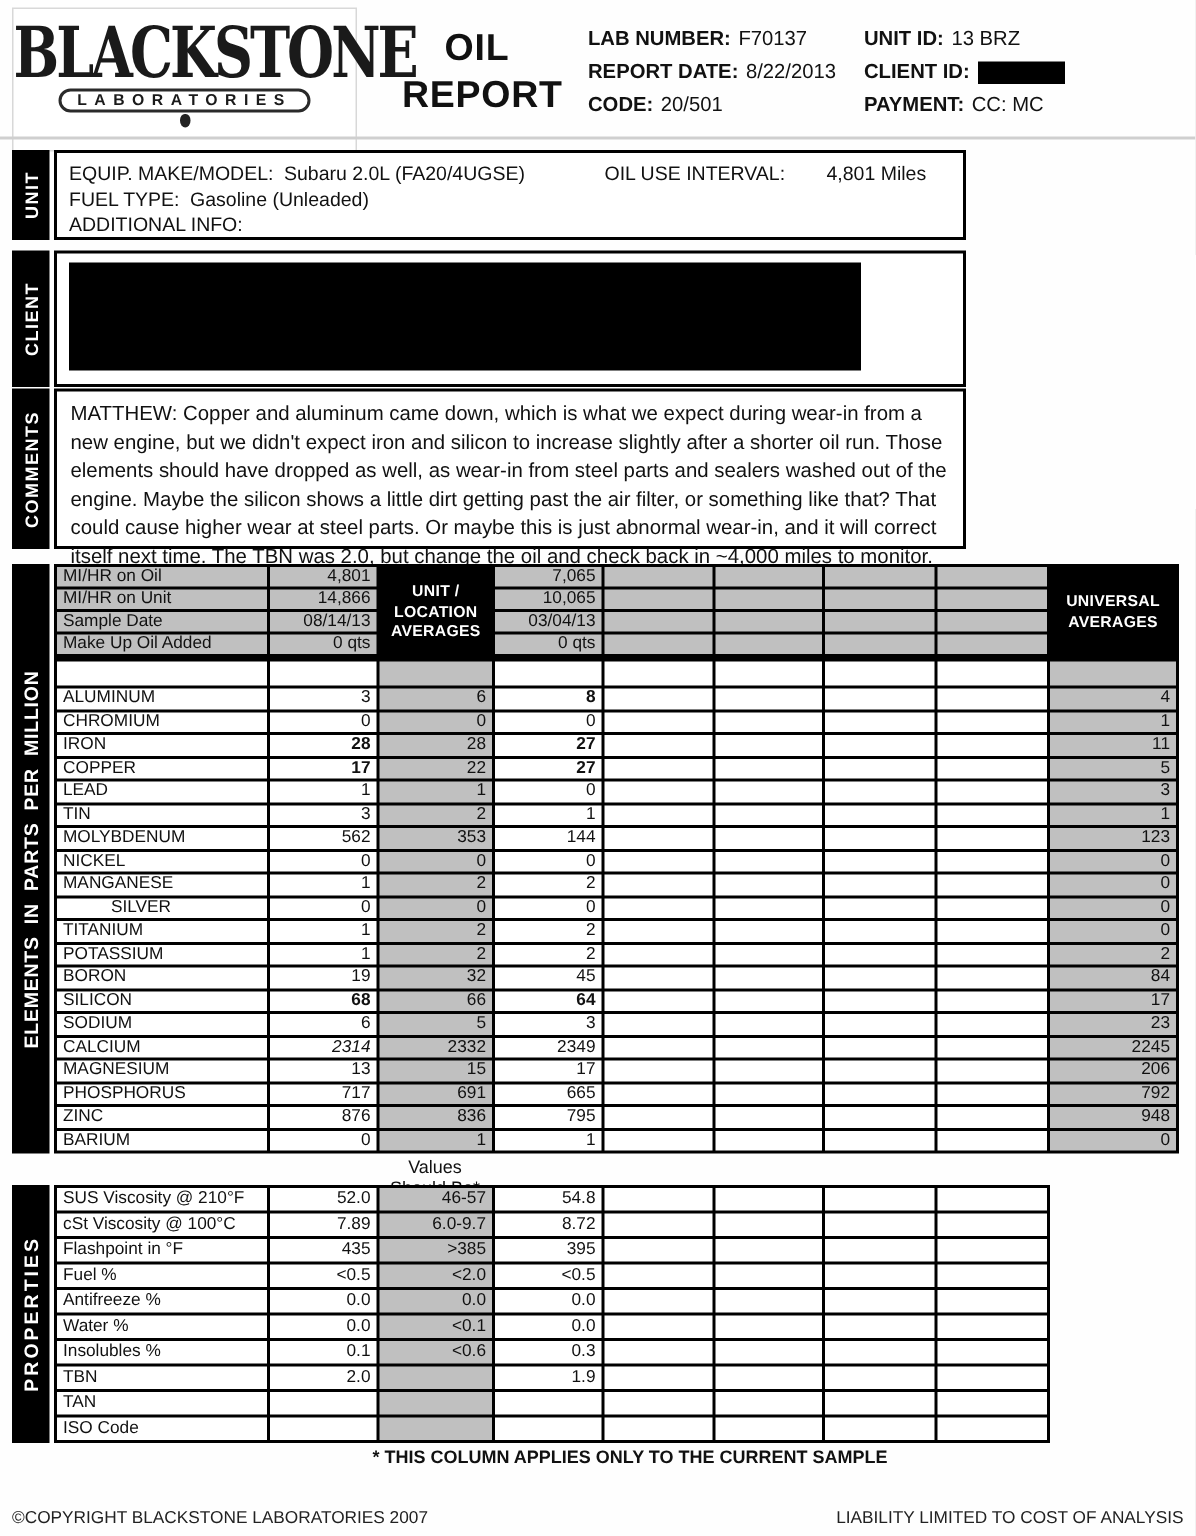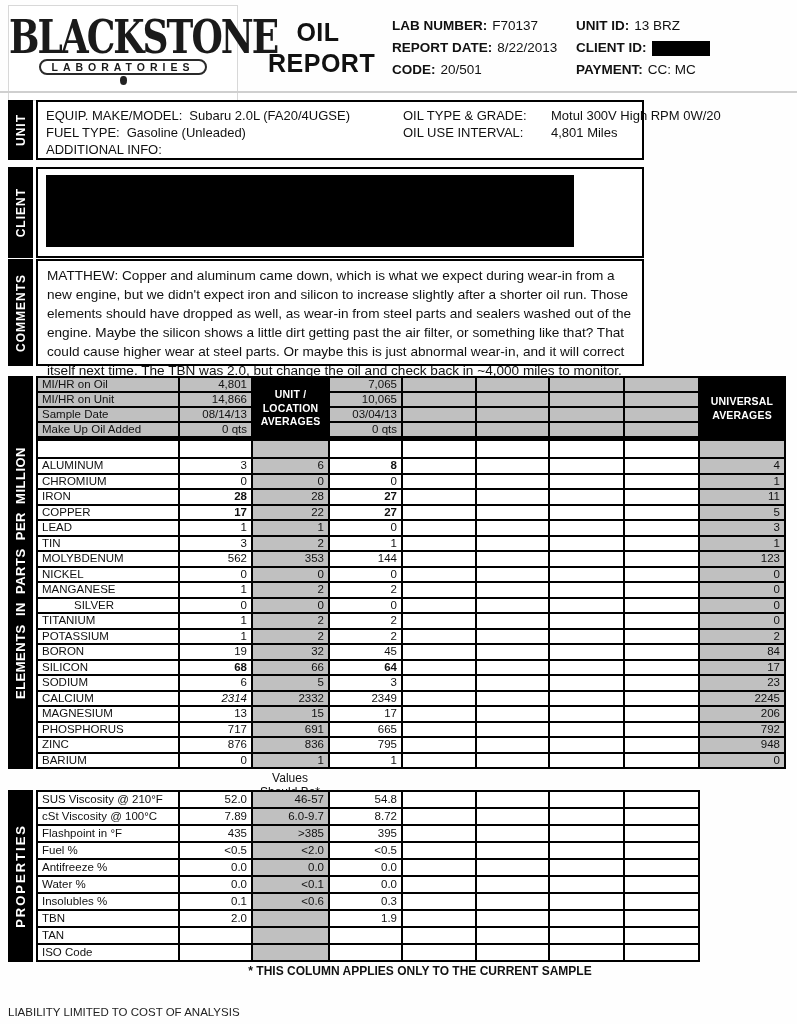--- a/index.html
+++ b/index.html
@@ -112,21 +112,20 @@
   <div class="vband" id="vband-unit">
       <span>UNIT</span>
     </div>
   <div class="band-box" id="unit-box">
     <div class="unit-col" id="unit-col-left">
       <div class="unit-row"><span class="ulabel">EQUIP. MAKE/MODEL:</span><span>Subaru 2.0L (FA20/4UGSE)</span></div>
       <div class="unit-row"><span class="ulabel">FUEL TYPE:</span><span>Gasoline (Unleaded)</span></div>
       <div class="unit-row"><span class="ulabel">ADDITIONAL INFO:</span><span></span></div>
     </div>
     <div class="unit-col" id="unit-col-right">
-      <div class="unit-row"><span class="ulabel">OIL TYPE &amp; GRADE:</span><span>Motul 300V High RPM 0W/20</span></div>
       <div class="unit-row"><span class="ulabel">OIL USE INTERVAL:</span><span>4,801 Miles</span></div>
     </div>
   </div>
 
   <div class="vband" id="vband-client">
       <span>CLIENT</span>
     </div>
   <div class="band-box" id="client-box">
     <div class="redaction-block"></div>
   </div>
@@ -455,16 +454,17 @@
       <div class="cell gray" style="grid-area: 10 / 3;"></div>
       <div class="cell " style="grid-area: 10 / 4;"></div>
       <div class="cell " style="grid-area: 10 / 5;"></div>
       <div class="cell " style="grid-area: 10 / 6;"></div>
       <div class="cell " style="grid-area: 10 / 7;"></div>
       <div class="cell " style="grid-area: 10 / 8;"></div>
     </div>
 
   <div class="footnote">* THIS COLUMN APPLIES ONLY TO THE CURRENT SAMPLE</div>
   <div class="bottom-line">
+    <span>©COPYRIGHT BLACKSTONE LABORATORIES 2007</span>
     <span>LIABILITY LIMITED TO COST OF ANALYSIS</span>
   </div>
 
 </div>
 
 </body></html>

